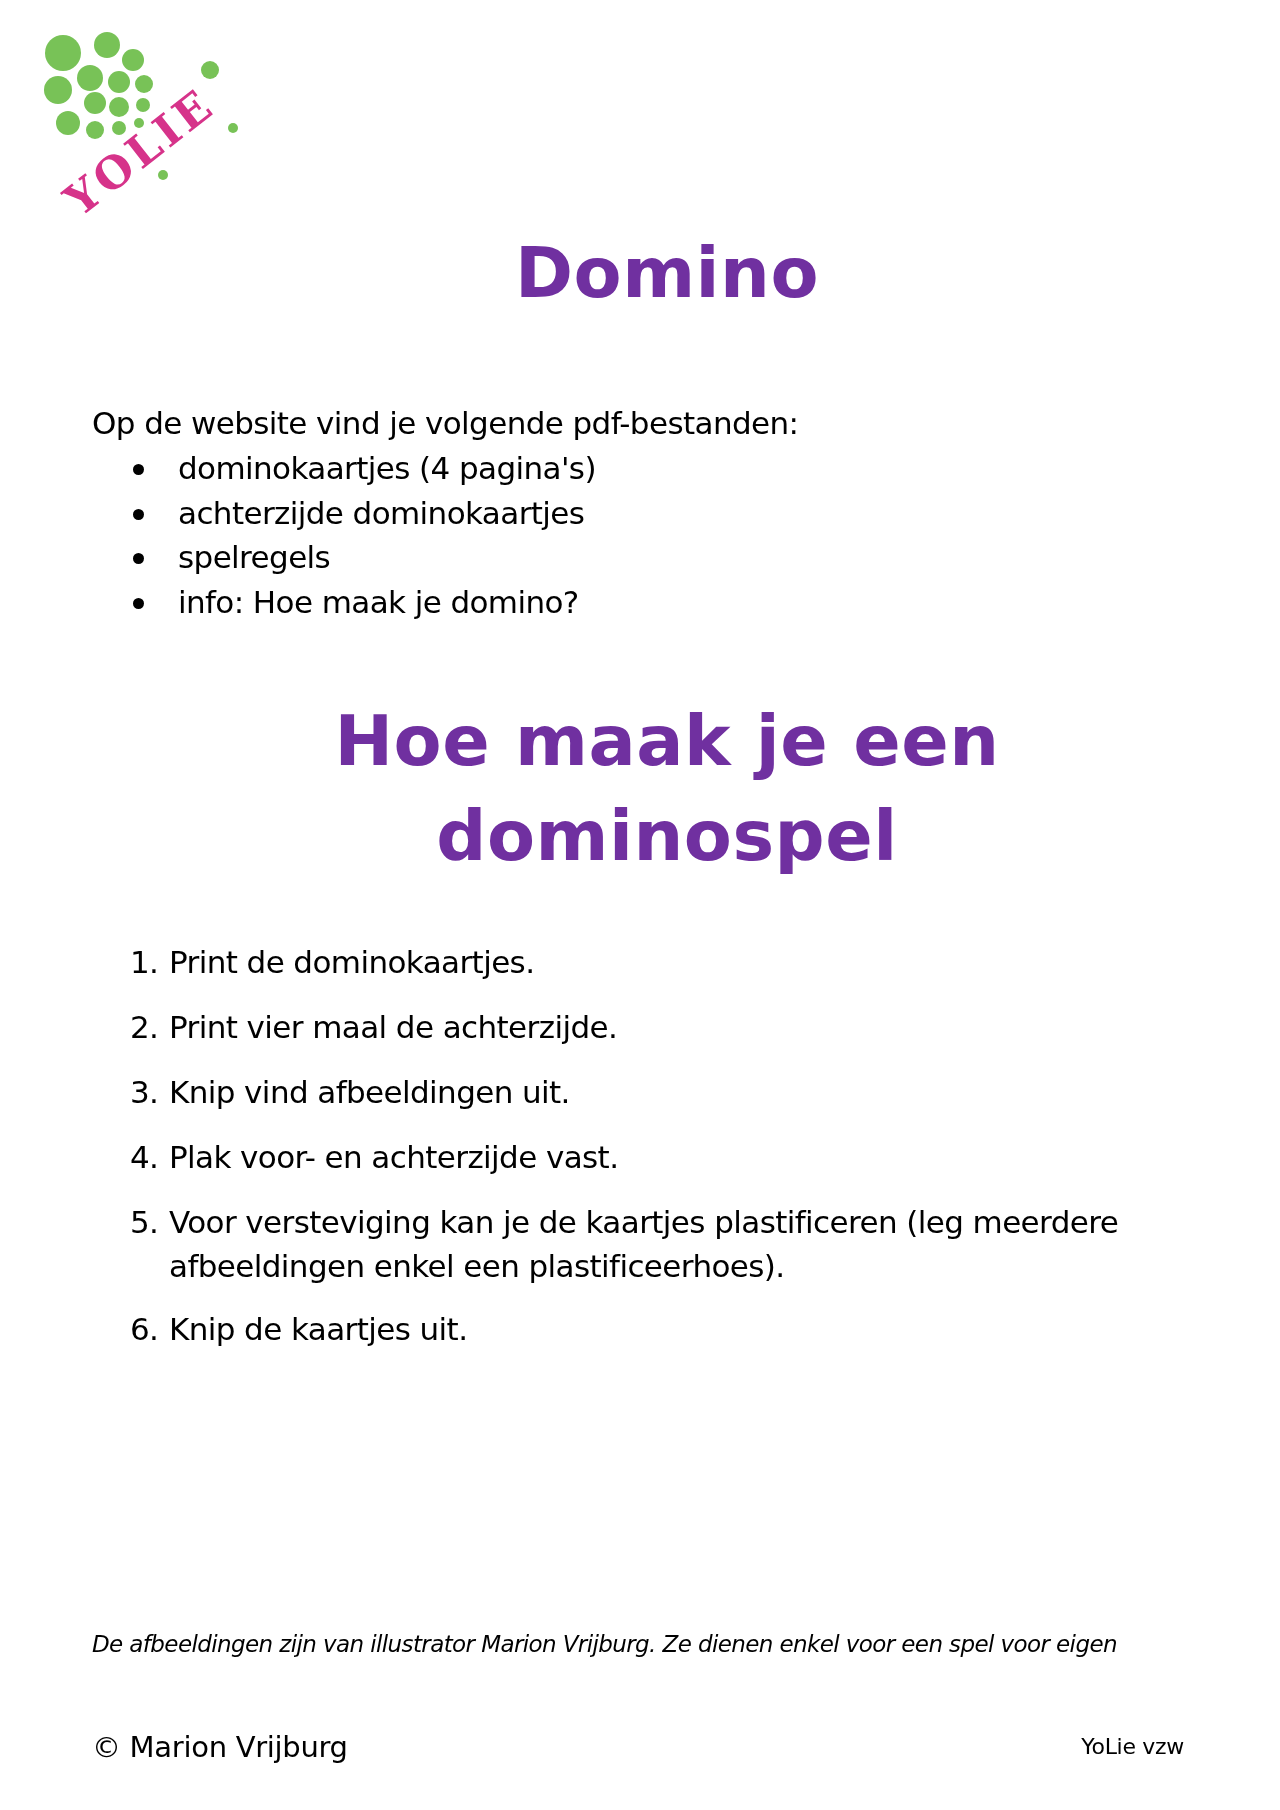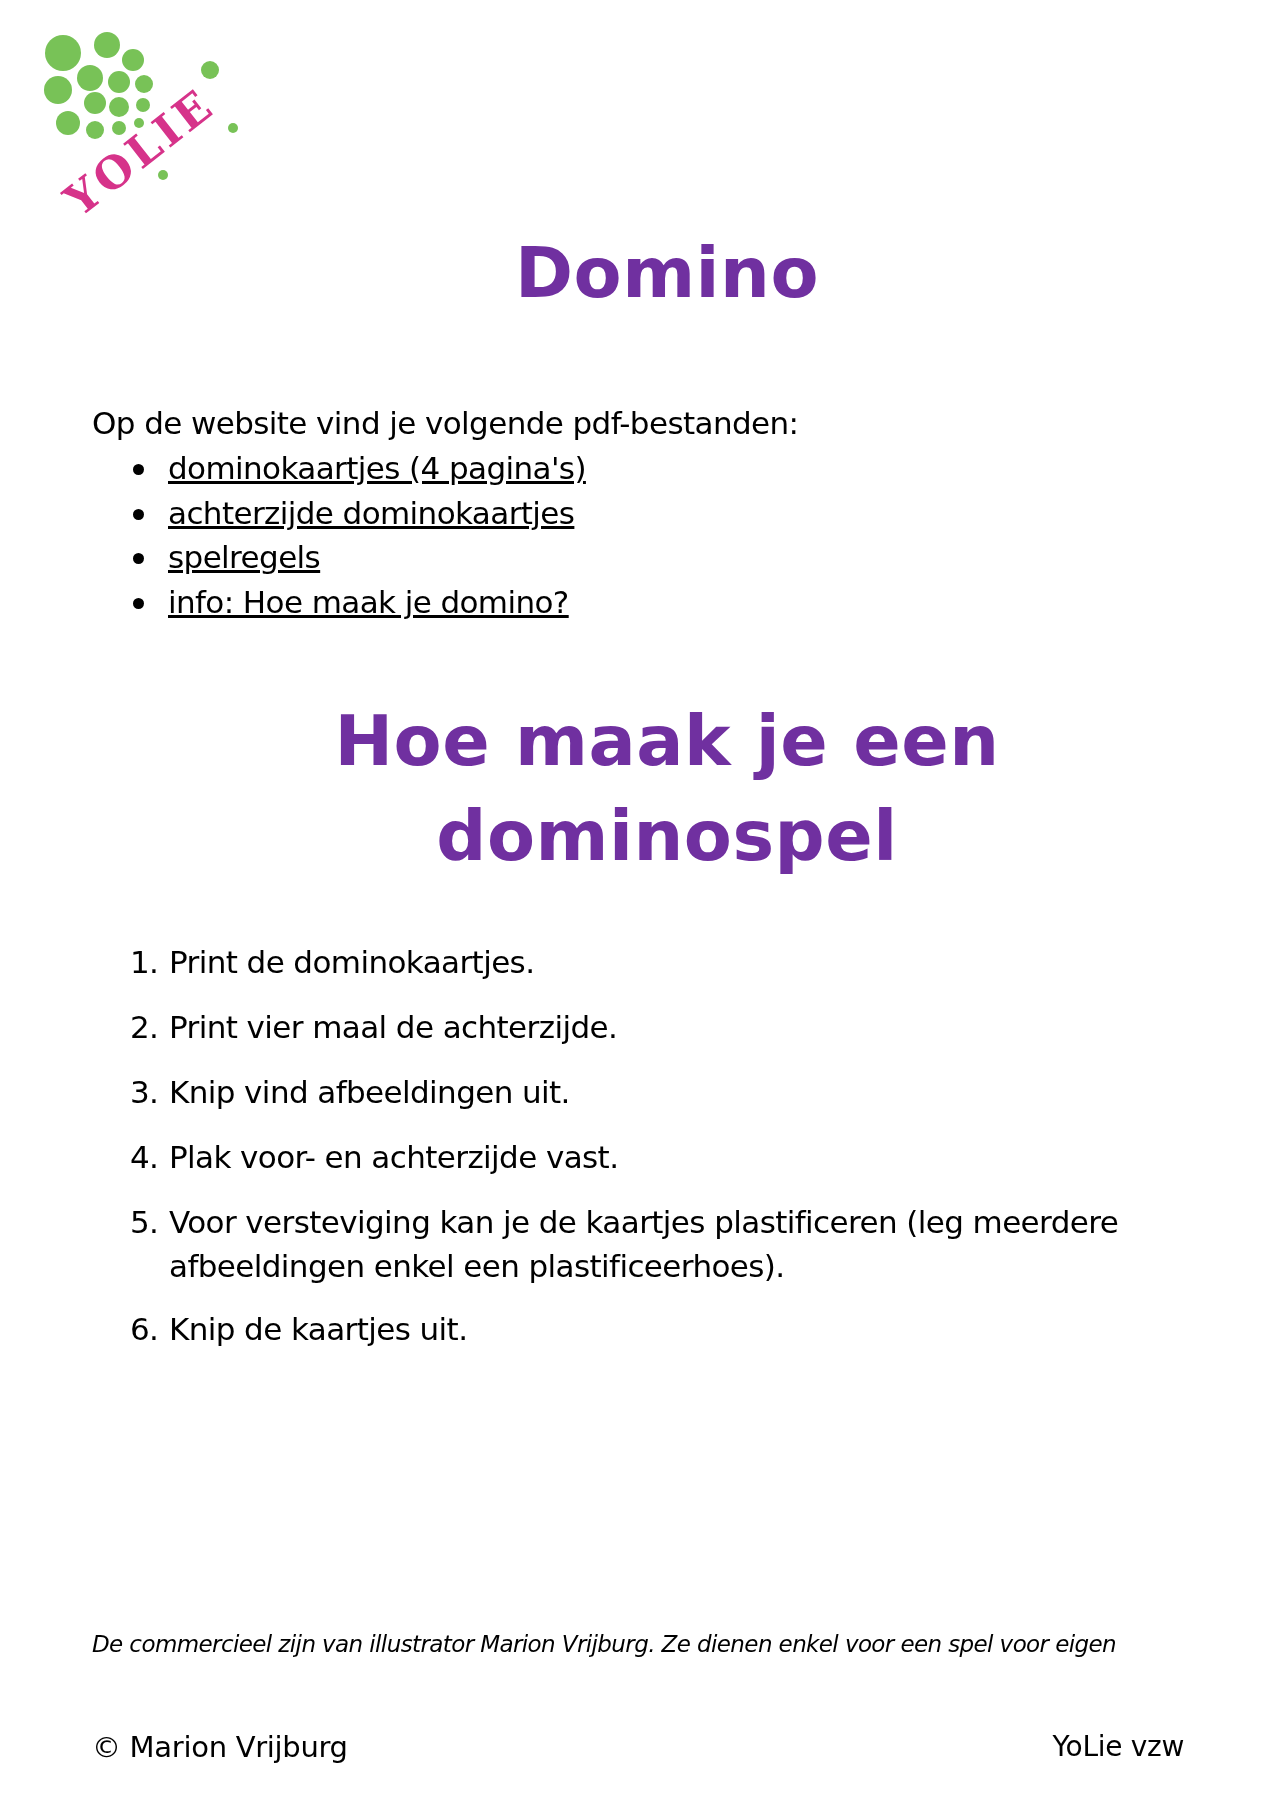--- a/index.html
+++ b/index.html
@@ -68,23 +68,22 @@
     position: absolute;
     left: 133px;
     top: 18px;
     width: 11px;
     height: 11px;
     border-radius: 50%;
     background: #000;
   }
   .file-list .text {
     position: absolute;
-    left: 168px;
-    white-space: nowrap;
-    text-decoration: underline;
+    left: 178px;
+    white-space: nowrap;
   }
   .steps {
     position: absolute;
     left: 0;
     top: 0;
     margin: 0;
     padding: 0;
     list-style: none;
   }
   .step {
@@ -120,21 +119,21 @@
     top: 1733px;
     font-size: 29px;
     line-height: 28px;
     letter-spacing: -0.3px;
     white-space: nowrap;
   }
   .footer-right {
     position: absolute;
     right: 96px;
     top: 1733px;
-    font-size: 28px;
+    font-size: 22px;
     line-height: 28px;
     letter-spacing: -0.3px;
     white-space: nowrap;
     margin-left: 12px;
   }
 </style>
 </head>
 <body>
 
 <div class="logo">
@@ -212,17 +211,17 @@
     <span class="text">Voor versteviging kan je de kaartjes plastificeren (leg meerdere</span>
     <span class="text" style="top:44px;">afbeeldingen enkel een plastificeerhoes).</span>
   </li>
   <li class="step" style="top:1307px;">
     <span class="num">6.</span>
     <span class="text">Knip de kaartjes uit.</span>
   </li>
 </ol>
 
 <p class="footnote">
-  <span style="display:block;white-space:nowrap;">De commercieel zijn van illustrator Marion Vrijburg. Ze dienen enkel voor een spel voor eigen</span>
+  <span style="display:block;white-space:nowrap;">De afbeeldingen zijn van illustrator Marion Vrijburg. Ze dienen enkel voor een spel voor eigen</span>
 </p>
 
 <div class="footer-left">© Marion Vrijburg</div>
 <div class="footer-right">YoLie vzw</div>
 
 </body></html>

